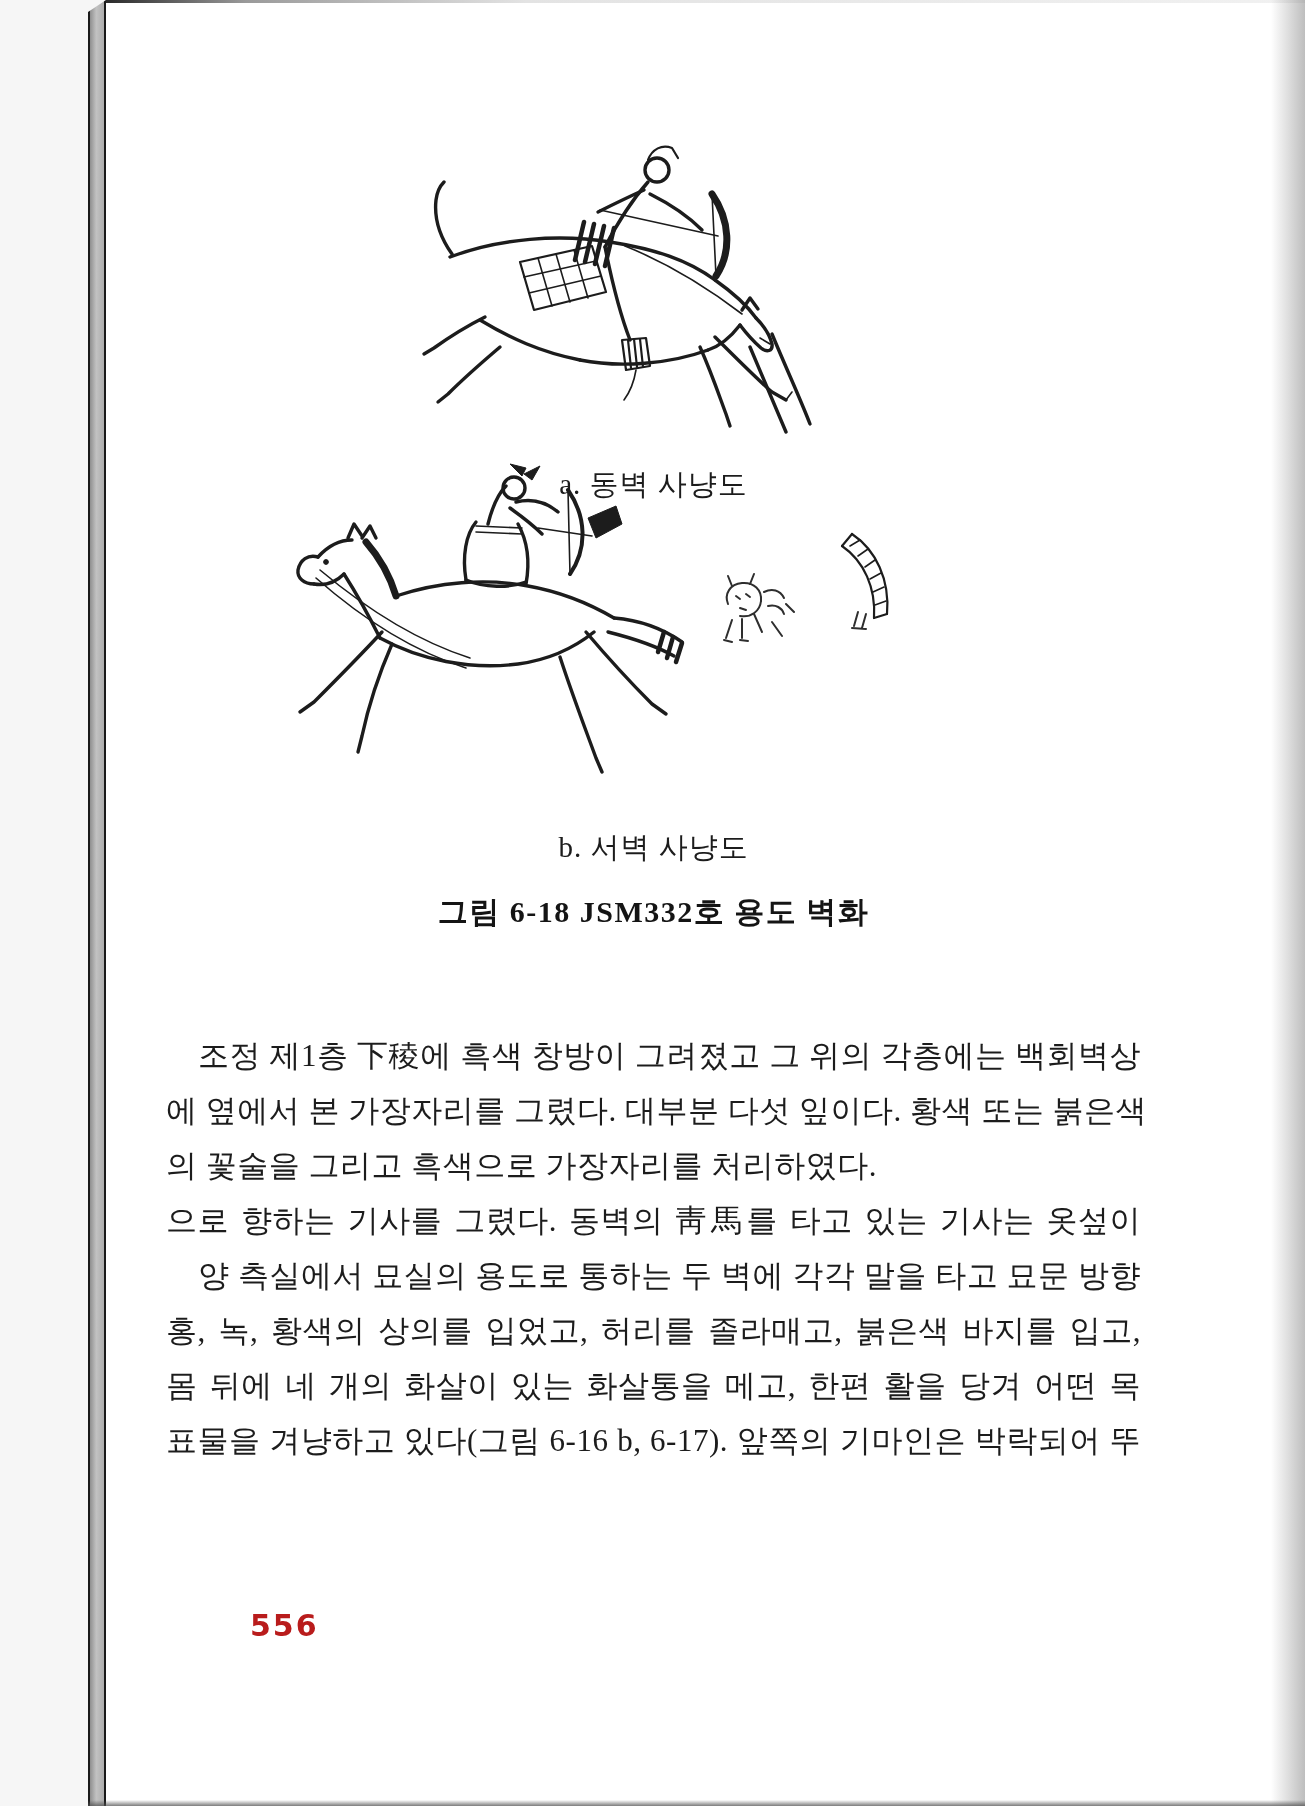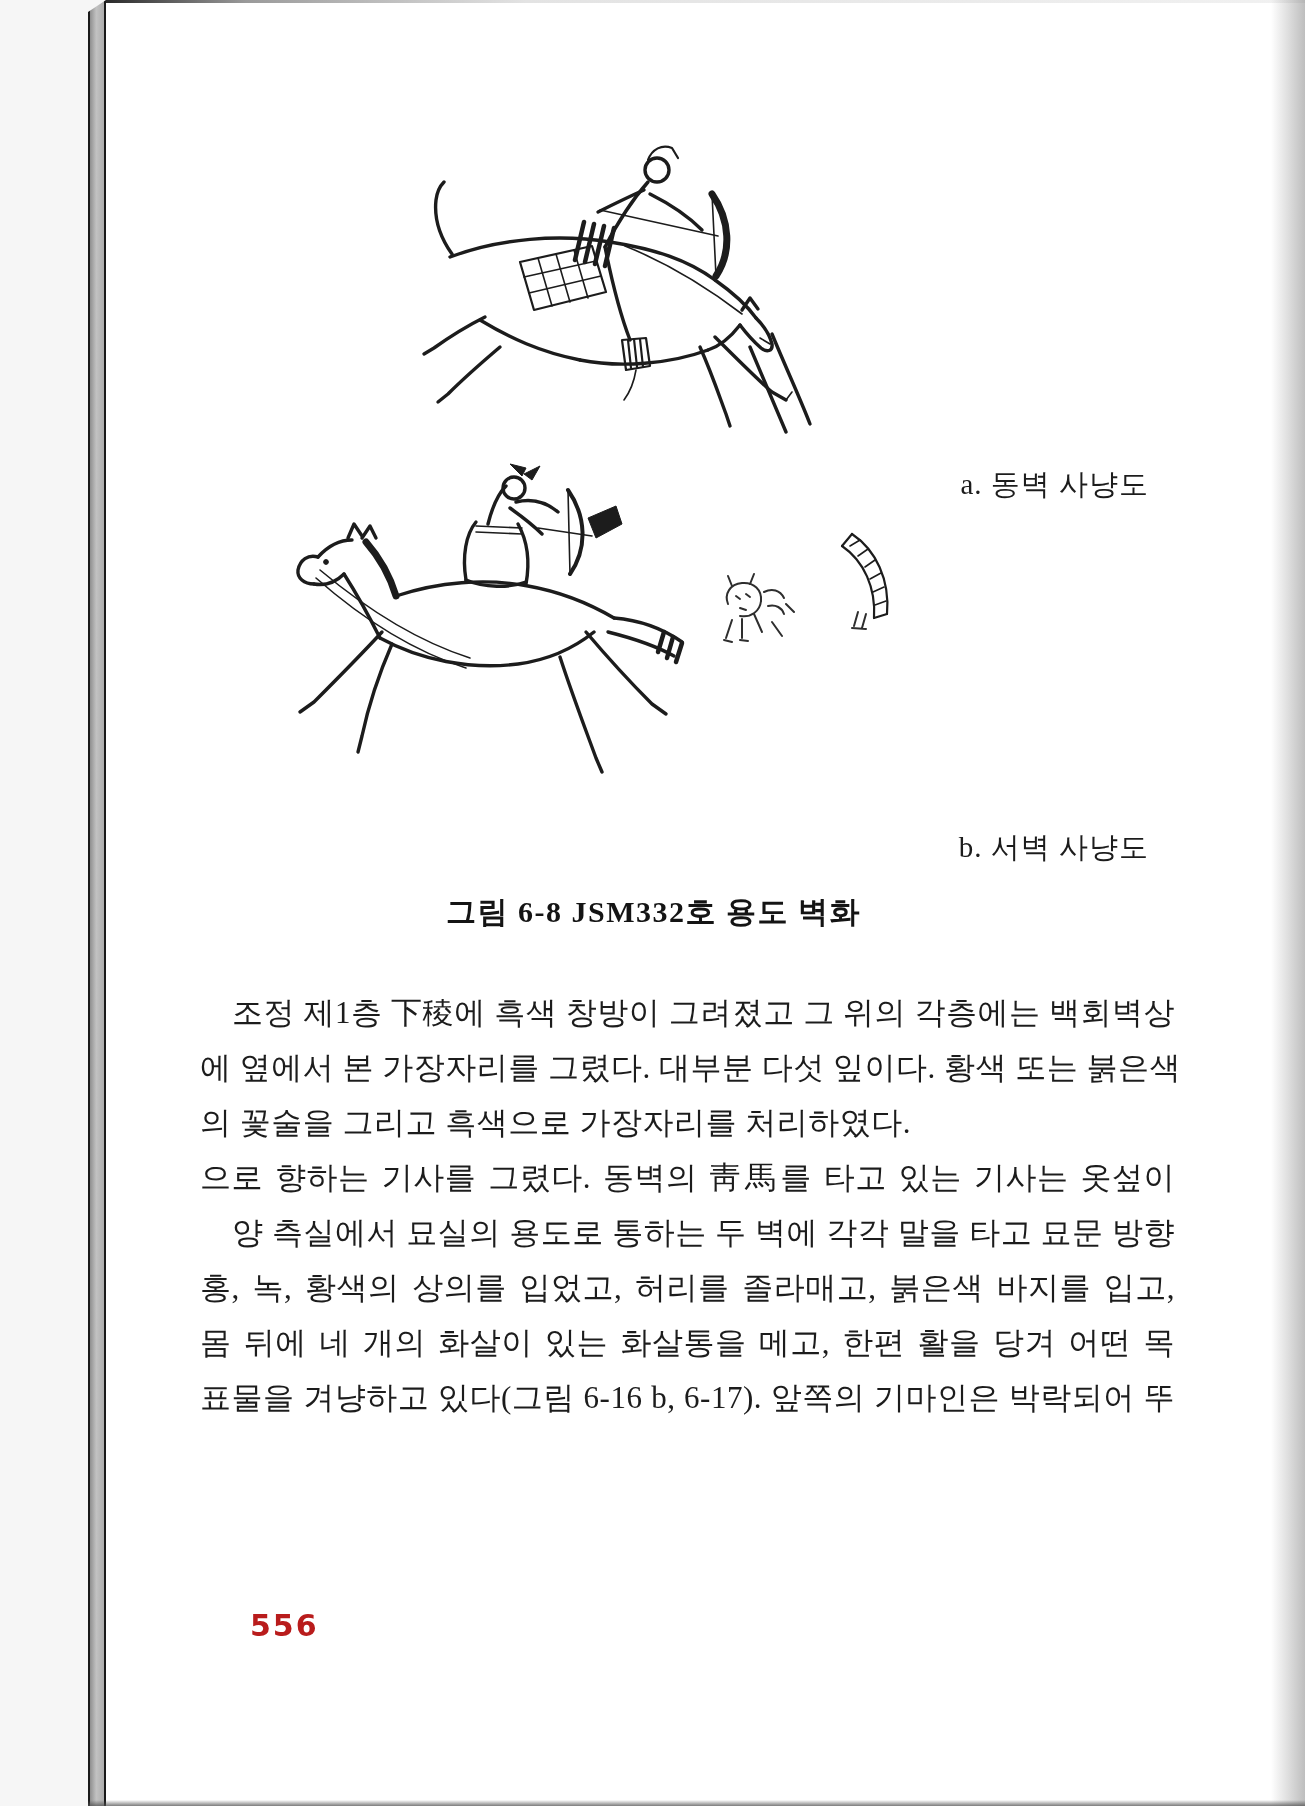--- a/index.html
+++ b/index.html
@@ -36,28 +36,28 @@
   }
   svg.drawing{position:absolute;overflow:visible;}
   svg.drawing *{vector-effect:non-scaling-stroke;}
   .stroke{fill:none;stroke:var(--ink,#1c1c1c);stroke-width:3.4;stroke-linecap:round;stroke-linejoin:round;}
   .thin{stroke-width:1.6;}
   .med{stroke-width:2.2;}
   .thick{stroke-width:7;}
   .blackfill{fill:var(--ink,#1c1c1c);stroke:var(--ink,#1c1c1c);stroke-width:1;}
   .sketch{fill:none;stroke:#2e2e2e;stroke-width:2;stroke-linecap:round;stroke-linejoin:round;}
   .caption{
-    position:absolute;left:174px;width:975px;text-align:right;
+    position:absolute;left:166px;width:975px;text-align:center;
     font-size:29px;letter-spacing:1px;color:var(--ink,#1c1c1c);
   }
   .fig-caption{
     position:absolute;left:166px;width:975px;text-align:center;
     font-size:30px;font-weight:700;letter-spacing:1.5px;color:#141414;
   }
-  .bodytext{position:absolute;left:166px;top:985px;width:975px;margin-left:34px;}
+  .bodytext{position:absolute;left:166px;top:1028px;width:975px;}
   .line{
     height:55px;line-height:55px;font-size:31px;letter-spacing:.5px;
     text-align:justify;text-align-last:justify;white-space:nowrap;
   }
   .line.indent{padding-left:32px;}
   .line.para-end{text-align-last:left;}
   .page-number{
     position:absolute;left:250px;top:1608px;
     font-family:"DejaVu Sans","Liberation Sans",sans-serif;
     font-size:30px;font-weight:700;letter-spacing:2px;color:#b91c1c;
@@ -167,21 +167,21 @@
     <path class="stroke med" d="M 582,72 C 606,88 620,118 617,152"></path>
     <path class="stroke med" d="M 572,84 C 594,99 606,126 604,156"></path>
     <path class="stroke med" d="M 572,84 L 582,72 M 604,156 L 617,152"></path>
     <path class="stroke thin" d="M 580,84 L 590,78 M 588,94 L 598,87 M 595,105 L 605,98 M 600,117 L 611,111 M 603,130 L 614,125 M 605,143 L 616,139"></path>
     <path class="sketch" d="M 588,150 L 584,164 M 596,152 L 592,166 M 582,166 L 596,167"></path>
   </g>
 </svg>
 
 <div class="caption" style="top:828px">b. 서벽 사냥도</div>
 
-<div class="fig-caption" style="top:892px">그림 6-8  JSM332호 용도 벽화</div>
+<div class="fig-caption" style="top:892px">그림 6-18  JSM332호 용도 벽화</div>
 
 <div class="bodytext">
   <div class="line indent">조정 제1층 下稜에 흑색 창방이 그려졌고 그 위의 각층에는 백회벽상</div>
   <div class="line">에 옆에서 본 가장자리를 그렸다. 대부분 다섯 잎이다. 황색 또는 붉은색</div>
   <div class="line para-end">의 꽃술을 그리고 흑색으로 가장자리를 처리하였다.</div>
   <div class="line">으로 향하는 기사를 그렸다. 동벽의 靑馬를 타고 있는 기사는 옷섶이</div>
   <div class="line indent">양 측실에서 묘실의 용도로 통하는 두 벽에 각각 말을 타고 묘문 방향</div>
   <div class="line">홍, 녹, 황색의 상의를 입었고, 허리를 졸라매고, 붉은색 바지를 입고,</div>
   <div class="line">몸 뒤에 네 개의 화살이 있는 화살통을 메고, 한편 활을 당겨 어떤 목</div>
   <div class="line">표물을 겨냥하고 있다(그림 6-16 b, 6-17). 앞쪽의 기마인은 박락되어 뚜</div>

